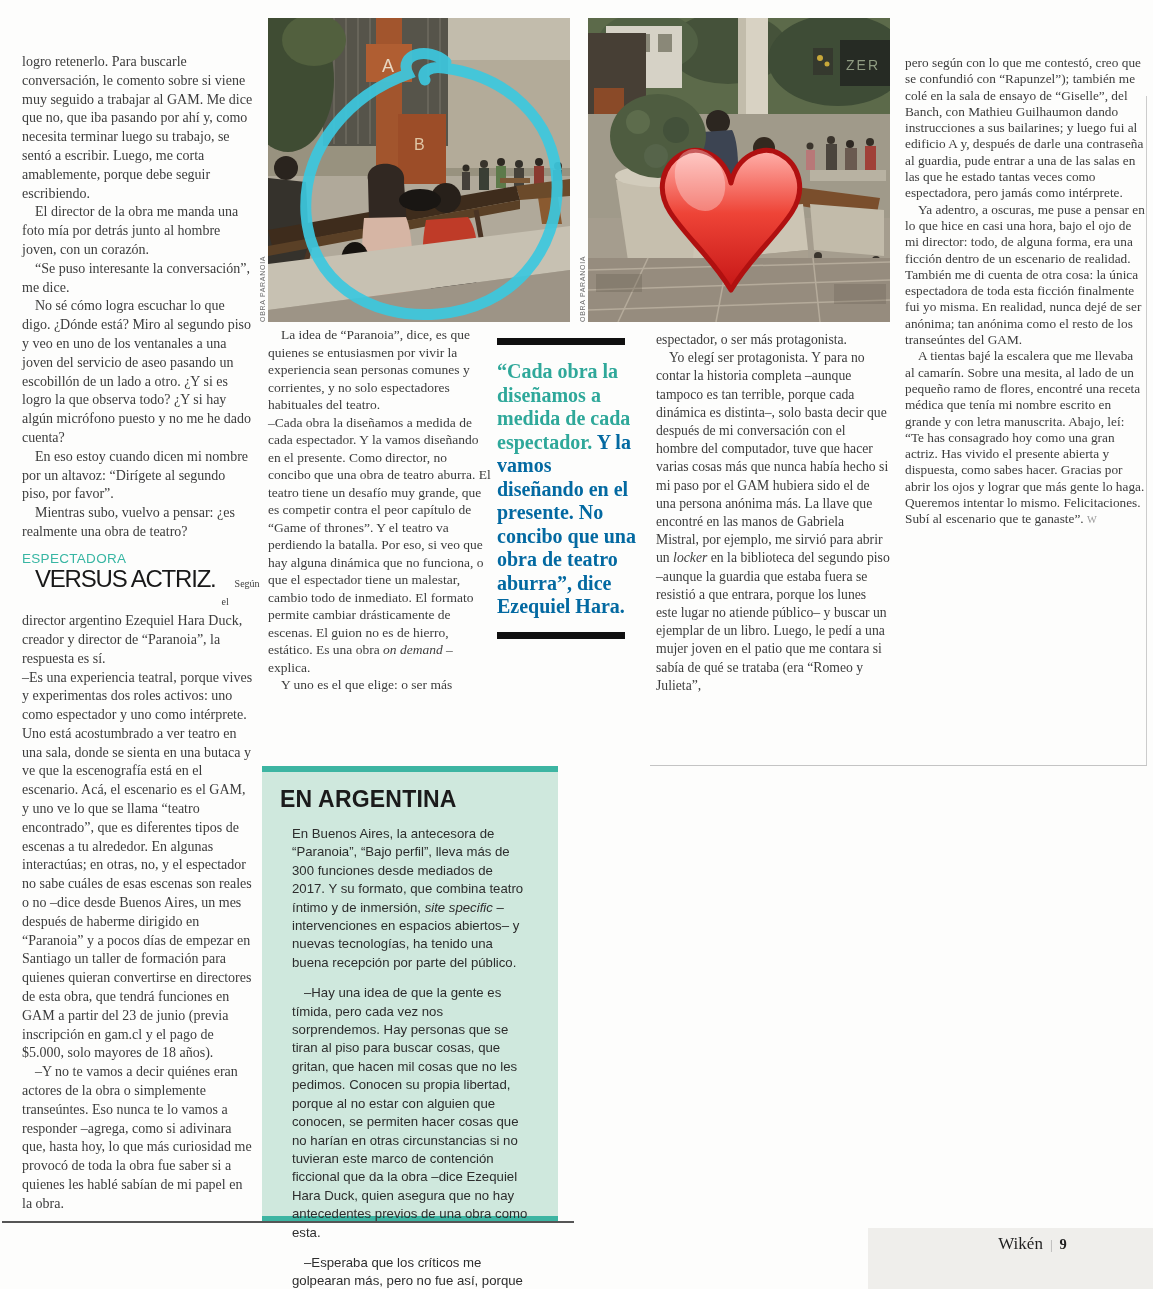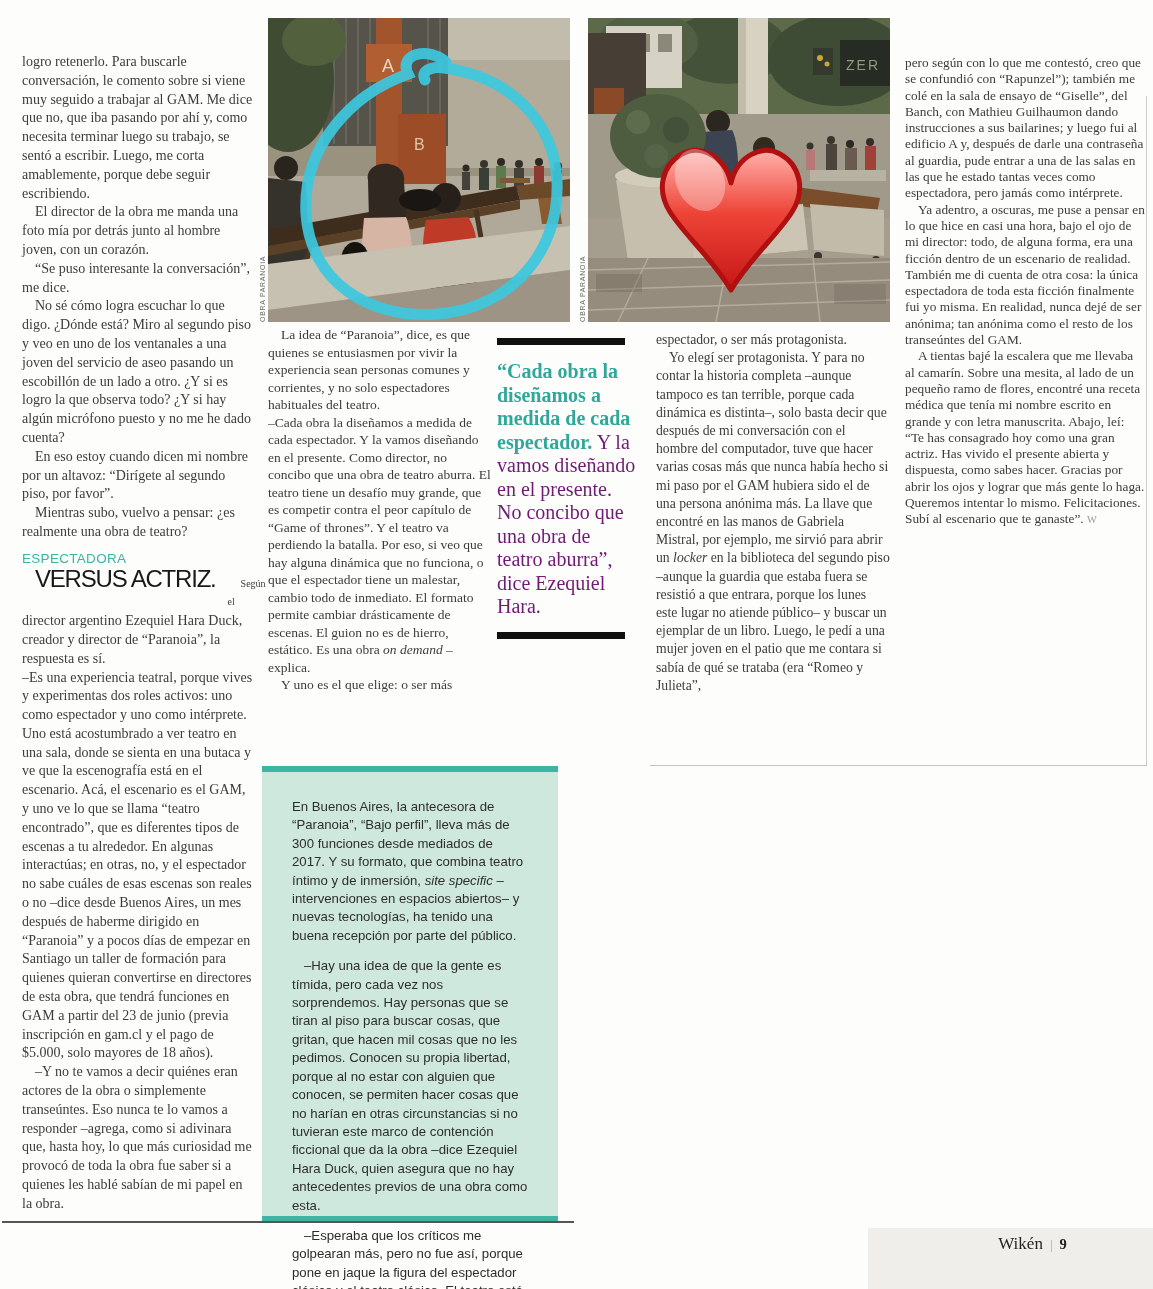--- a/index.html
+++ b/index.html
@@ -12,35 +12,35 @@
   .serifcol p.ni{text-indent:0;}
   .it{font-style:italic;}
   .endmark{color:#999;font-size:0.78em;letter-spacing:1px;}
 
   #col1{left:22px;top:53px;width:233px;font-size:14px;line-height:18.8px;}
   #col2{left:268px;top:326px;width:224px;font-size:13.5px;line-height:17.5px;}
   #col4{left:656px;top:331px;width:234px;font-size:13.7px;line-height:18.2px;}
   #col5{left:905px;top:55px;width:241px;font-size:13.3px;line-height:16.3px;}
 
   .kicker{font-family:"Liberation Sans",sans-serif;font-weight:400;font-size:13.5px;letter-spacing:.3px;color:#38b6a3;margin:8px 0 1px;}
-  .lead-first{display:flex;align-items:baseline;gap:12px;margin:0;}
+  .lead-first{display:flex;align-items:baseline;gap:6px;margin:0;}
   .versus{font-family:"Liberation Sans",sans-serif;font-size:24px;letter-spacing:-1.2px;color:#191919;white-space:nowrap;}
   .lead-start{font-size:10px;}
 
   
   .photo{position:absolute;top:18px;width:302px;height:304px;overflow:hidden;background:#b5ae9f;}
   #photo1{left:268px;} #photo2{left:588px;}
   .vcap{position:absolute;font-family:"Liberation Sans",sans-serif;font-size:7px;letter-spacing:.7px;color:#6a6a6a;white-space:nowrap;transform:rotate(-90deg);transform-origin:left top;}
 
   
   #quote{position:absolute;left:497px;top:338px;width:142px;font-family:"Liberation Serif",serif;}
   .qbar{height:7px;width:128px;background:#101010;}
   .qtext{margin:15px 0 13px;font-size:20px;line-height:23.5px;}
   .qteal{color:#2fa89a;font-weight:700;}
-  .qrest{color:#701a75;font-weight:400;}
+  .qrest{color:#0369a1;font-weight:700;}
 
   
   #box{position:absolute;left:262px;top:766px;width:296px;height:456px;box-sizing:border-box;background:#cfe8dd;border-top:6px solid #3db5a2;border-bottom:6px solid #3db5a2;padding:14px 18px 0;font-family:"Liberation Sans",sans-serif;color:#2d2d2d;}
   #box h3{margin:0 0 7px;font-size:23px;font-weight:700;color:#1b1b1b;letter-spacing:.2px;font-family:"Liberation Sans",sans-serif;}
   #box p{margin:12px;font-size:13.2px;line-height:18.4px;text-indent:12px;}
   #box p.ni{text-indent:0;}
 
   
   .hline-right{position:absolute;left:650px;top:765px;width:497px;height:1px;background:#c4c4c4;}
   .hline-bottom{position:absolute;left:2px;top:1221px;width:572px;height:2px;background:#555;}
@@ -239,20 +239,21 @@
 
   <div class="serifcol" id="col5">
     <div>
         <p class="ni"><span>pero según con lo que me contestó, creo que se confundió con “Rapunzel”); también me colé en la sala de ensayo de “Giselle”, del Banch, con Mathieu Guilhaumon dando instrucciones a sus bailarines; y luego fui al edificio A y, después de darle una contraseña al guardia, pude entrar a una de las salas en las que he estado tantas veces como espectadora, pero jamás como intérprete.</span></p>
         <p><span>Ya adentro, a oscuras, me puse a pensar en lo que hice en casi una hora, bajo el ojo de mi director: todo, de alguna forma, era una ficción dentro de un escenario de realidad. También me di cuenta de otra cosa: la única espectadora de toda esta ficción finalmente fui yo misma. En realidad, nunca dejé de ser anónima; tan anónima como el resto de los transeúntes del GAM.</span></p>
         <p><span>A tientas bajé la escalera que me llevaba al camarín. Sobre una mesita, al lado de un pequeño ramo de flores, encontré una receta médica que tenía mi nombre escrito en grande y con letra manuscrita. Abajo, leí: “Te has consagrado hoy como una gran actriz. Has vivido el presente abierta y dispuesta, como sabes hacer. Gracias por abrir los ojos y lograr que más gente lo haga. Queremos intentar lo mismo. Felicitaciones. Subí al escenario que te ganaste”.</span><span class="endmark"> W</span></p>
       </div>
   </div>
 
   <div id="box">
+    <h3>EN ARGENTINA</h3>
     <div>
         <p class="ni"><span>En Buenos Aires, la antecesora de “Paranoia”, “Bajo perfil”, lleva más de 300 funciones desde mediados de 2017. Y su formato, que combina teatro íntimo y de inmersión, </span><span class="it">site specific</span><span> –intervenciones en espacios abiertos– y nuevas tecnologías, ha tenido una buena recepción por parte del público.</span></p>
         <p><span>–Hay una idea de que la gente es tímida, pero cada vez nos sorprendemos. Hay personas que se tiran al piso para buscar cosas, que gritan, que hacen mil cosas que no les pedimos. Conocen su propia libertad, porque al no estar con alguien que conocen, se permiten hacer cosas que no harían en otras circunstancias si no tuvieran este marco de contención ficcional que da la obra –dice Ezequiel Hara Duck, quien asegura que no hay antecedentes previos de una obra como esta.</span></p>
         <p><span>–Esperaba que los críticos me golpearan más, pero no fue así, porque pone en jaque la figura del espectador clásico y el teatro clásico. El teatro está pidiendo una renovación.</span></p>
       </div>
   </div>
 
   <div class="hline-right"></div>
   <div class="hline-bottom"></div>
   <div class="vline"></div>

